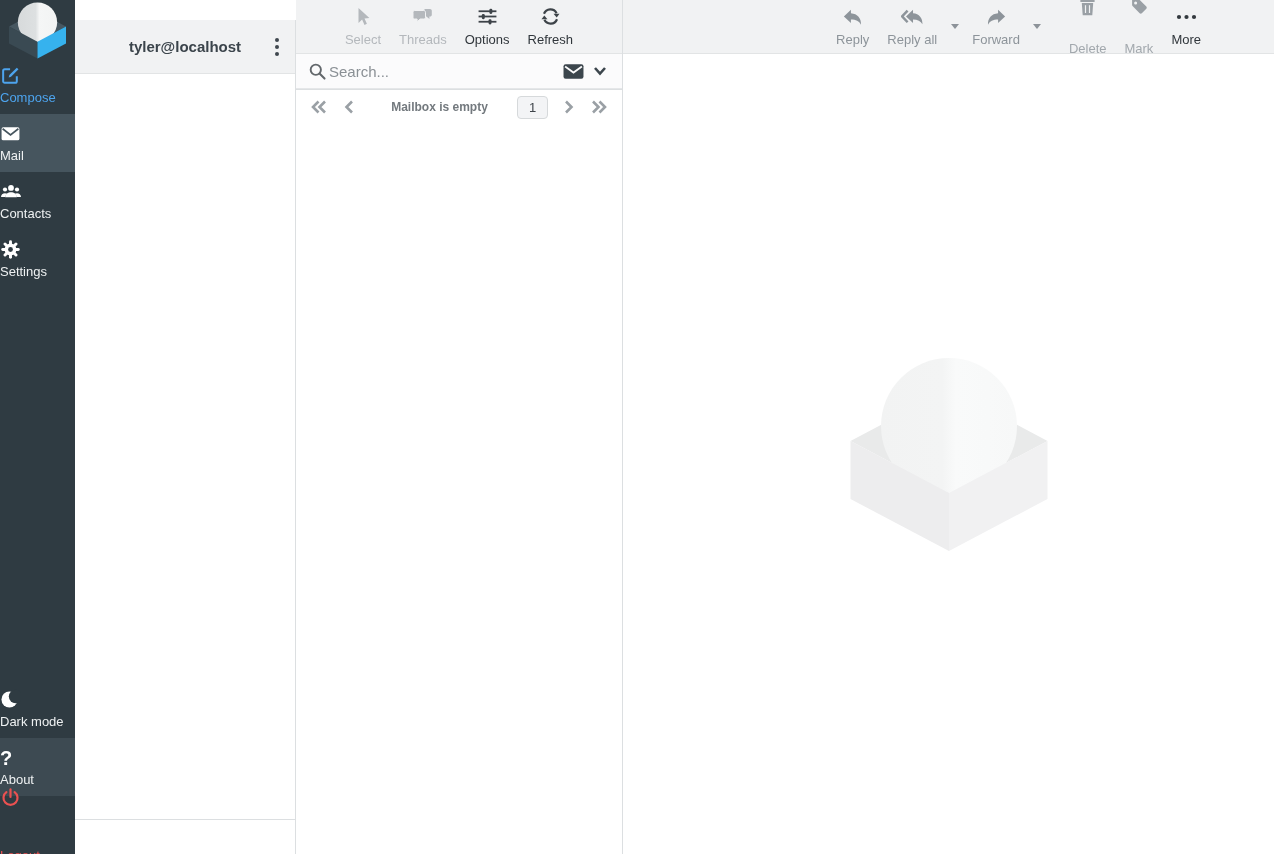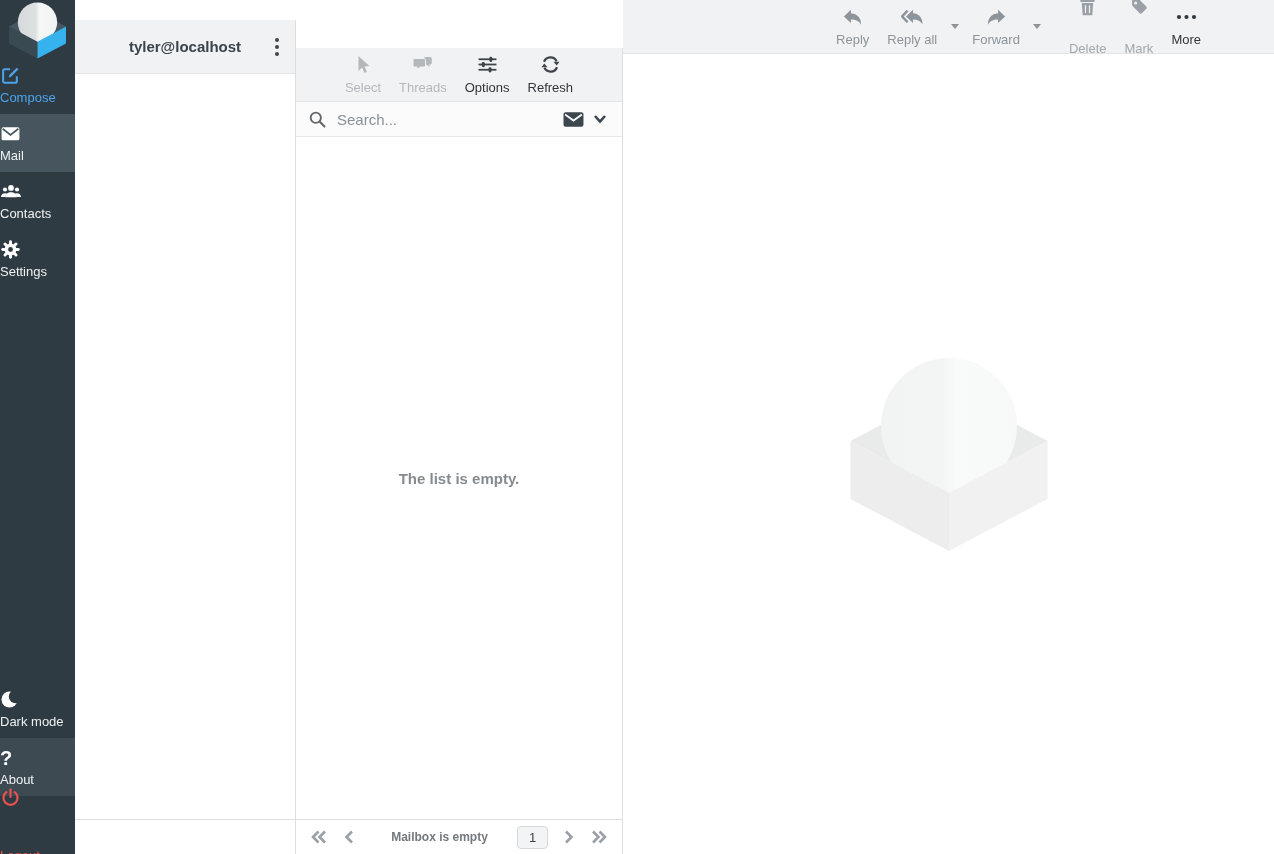--- a/index.html
+++ b/index.html
@@ -15,21 +15,21 @@
   .menu-item .mi-icon { height:21px; display:flex; align-items:center; justify-content:center; }
   .menu-item.compose { color:#4da4ee; }
   .menu-item.selected { background:#46555e; }
   .menu-item.about { background:#3d4a52; }
   .menu-item.logout { color:#ea5151;gap:40px; }
   .sidebar .spacer { flex:1; }
   .qmark { font-size:20px; font-weight:700; color:#fff; line-height:20px; }
 
   
   .folders-col { width:221px; flex-shrink:0; border-right:1px solid #dcdfe1; display:flex; flex-direction:column; background:#fff;margin-top:20px; }
-  .list-col    { width:327px; flex-shrink:0; border-right:1px solid #dcdfe1; display:flex; flex-direction:column; background:#fff;margin-top:48px; }
+  .list-col    { width:327px; flex-shrink:0; border-right:1px solid #dcdfe1; display:flex; flex-direction:column; background:#fff; }
   .content-col { flex:1; display:flex; flex-direction:column; background:#fff; }
 
   .col-header, .toolbar { height:54px; flex-shrink:0; background:#f1f2f3; border-bottom:1px solid #e2e4e5; }
   .col-footer { height:35px; flex-shrink:0; background:#fff; border-top:1px solid #dcdfe1; }
 
   
   .col-header { position:relative; display:flex; align-items:center; justify-content:center; }
   .account-title { font-size:15px; font-weight:700; color:#3b444b; }
   .dots-btn { position:absolute; right:7px; top:50%; transform:translateY(-50%); width:22px; height:30px;
               background:none; border:none; display:flex; align-items:center; justify-content:center; cursor:pointer; }
@@ -45,21 +45,21 @@
             font-family:"Liberation Sans",sans-serif; font-size:13px; color:#30363b; }
   .tb-btn .tb-icon { height:20px; display:flex; align-items:center; justify-content:center; }
   .tb-btn.dis-light { color:#b4b8bc; cursor:default; }
   .tb-btn.dis-med   { color:#8d949a; cursor:default; }
   .tb-btn.dis-med2  { color:#a2a8ad; cursor:default;gap:24px; }
   .caret-btn { width:17px; background:none; border:none; display:flex; align-items:center; justify-content:center; cursor:pointer; }
   .caret { width:0; height:0; border-left:4.5px solid transparent; border-right:4.5px solid transparent; border-top:5.5px solid #8d9399; }
 
   
   .searchbar { height:35px; flex-shrink:0; background:#fbfbfc; border-bottom:1px solid #e5e7e9;
-               display:flex; align-items:center; gap:10px; padding:0 12px; }
+               display:flex; align-items:center; gap:2px; padding:0 12px; }
   .searchbar input { flex:1; border:none; outline:none; background:transparent; font-size:15px; color:#3a4249;
                      font-family:"Liberation Sans",sans-serif; }
   .searchbar input::placeholder { color:#8a9095; }
   .scope-btn { background:none; border:none; display:flex; align-items:center; gap:9px; cursor:pointer; padding:0 3px; }
 
   
   .list-body { flex:1; display:flex; align-items:center; justify-content:center; background:#fff; }
   .empty-text { font-size:15px; font-weight:700; color:#868b8f; }
 
   
@@ -270,23 +270,20 @@
           </svg>
         </span>
         <span>
           <svg width="14" height="10" viewBox="0 0 14 10">
             <path d="M2 2 7 7.6 12 2" stroke="#3c464d" stroke-width="2.6" fill="none"></path>
           </svg>
         </span>
       </button>
     </div>
 
-    <div class="list-body">
-      <span class="empty-text">The list is empty.</span>
-    </div>
 
     <footer class="col-footer pagination">
       <button class="pg-btn">
         <svg width="18" height="16" viewBox="0 0 18 16">
           <g stroke="#9aa0a5" stroke-width="2.6" fill="none">
               <path d="M8.5 2.5 3 8l5.5 5.5"></path>
               <path d="M15 2.5 9.5 8 15 13.5"></path>
             </g>
         </svg>
       </button>

